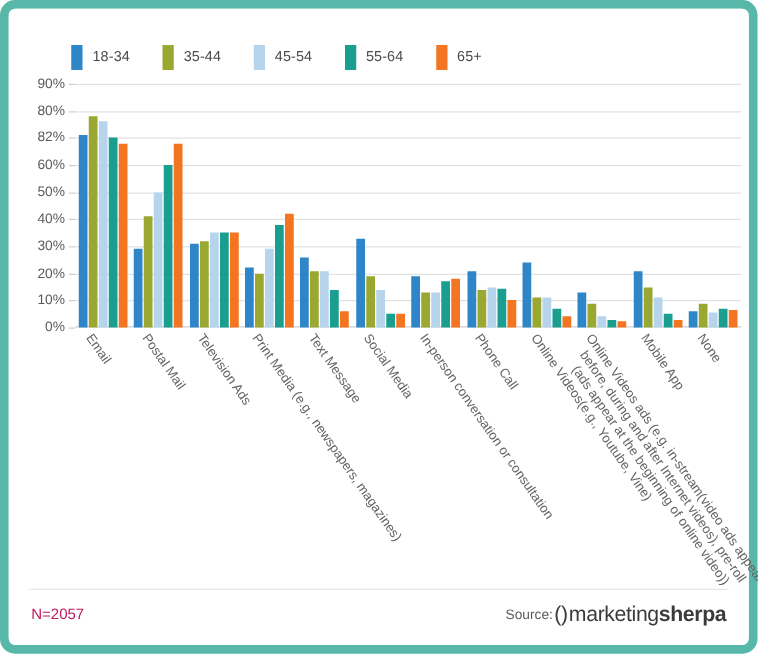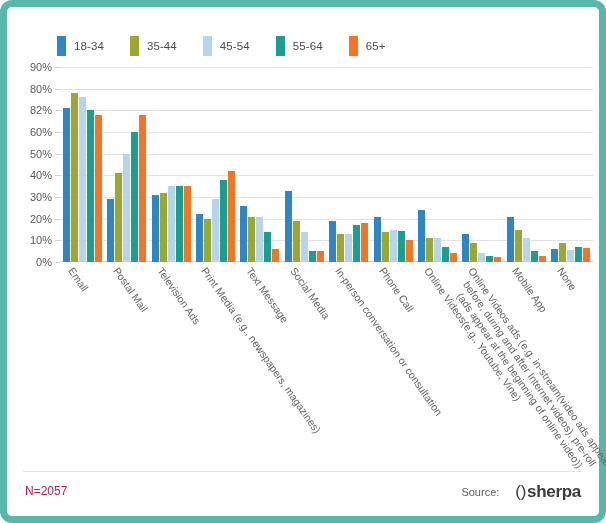--- a/index.html
+++ b/index.html
@@ -149,21 +149,21 @@
     bottom: 18px;
     font-size: 12px;
     color: #be185d;
   }
   #source-block {
     position: absolute;
     right: 18px;
     bottom: 14px;
     display: flex;
     align-items: center;
-    gap: 16px;
+    gap: 1px;
   }
   #source-label {
     font-size: 11px;
     color: #5d5d5d;
   }
   #logo {
     display: flex;
     align-items: baseline;
     font-size: 17px;
     color: #3b3b3b;
@@ -341,18 +341,19 @@
       </div>
 
     <div id="footer-rule"></div>
 
     <div id="sample-size">N=2057</div>
 
     <div id="source-block">
       <span id="source-label">Source:</span>
       <span id="logo">
         <span id="logo-mark">()</span>
+        <span id="logo-light">marketing</span>
         <span id="logo-bold">sherpa</span>
       </span>
     </div>
 
   </div>
 </div>
 
 </body></html>

